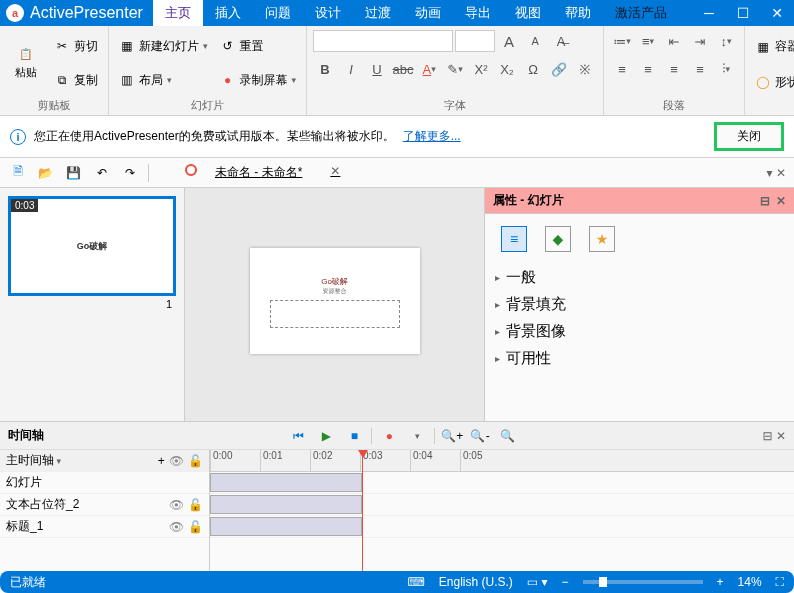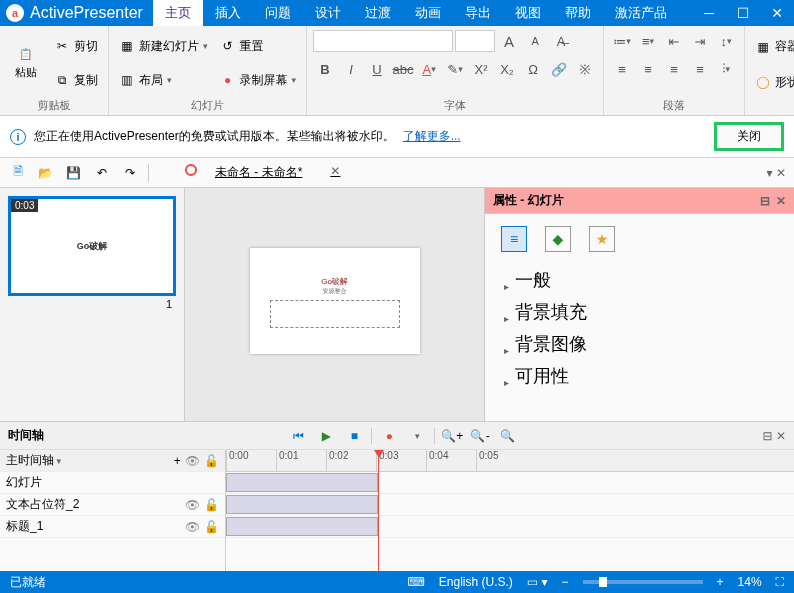--- a/index.html
+++ b/index.html
@@ -3,21 +3,21 @@
 <meta charset="utf-8">
 <style>
 * { margin: 0; padding: 0; box-sizing: border-box; font-family: "Microsoft YaHei", sans-serif; }
 body { width: 794px; height: 593px; overflow: hidden; background: #fff; display: flex; flex-direction: column; font-size: 12px; }
 .titlebar { background: #0078d7; color: #fff; height: 26px; display: flex; align-items: center; }
 .app-logo { width: 18px; height: 18px; margin: 0 6px; background: #fff; border-radius: 50%; display: flex; align-items: center; justify-content: center; color: #e74c3c; font-weight: bold; font-size: 11px; }
 .app-title { padding-right: 10px; font-size: 16px; }
 .tabs { display: flex; align-items: stretch; height: 100%; }
 .tab { padding: 0 12px; display: flex; align-items: center; cursor: pointer; font-size: 13px; }
 .tab.active { background: #fff; color: #4c1d95; }
-.tab.activate { color: #ffffff; }
+.tab.activate { color: #0f172a; }
 .spacer { flex: 1; }
 .winbtns { display: flex; }
 .winbtn { width: 34px; display: flex; align-items: center; justify-content: center; cursor: pointer; font-size: 14px; }
 .ribbon { background: #f3f3f3; border-bottom: 1px solid #d0d0d0; height: 90px; display: flex; }
 .rgroup { border-right: 1px solid #d8d8d8; display: flex; flex-direction: column; padding: 4px 6px 2px; }
 .rgroup-body { flex: 1; display: flex; gap: 4px; }
 .rgroup-label { text-align: center; font-size: 11px; color: #666; padding-top: 2px; }
 .bigbtn { display: flex; flex-direction: column; align-items: center; justify-content: center; width: 40px; cursor: pointer; font-size: 11px; gap: 2px; }
 .vstack { display: flex; flex-direction: column; justify-content: space-around; gap: 2px; }
 .smallbtn { display: flex; align-items: center; gap: 4px; cursor: pointer; font-size: 12px; padding: 2px 4px; white-space: nowrap; }
@@ -47,40 +47,40 @@
 .slide-sub { font-size: 6px; color: #666; }
 .placeholder { border: 1px dashed #888; width: 130px; height: 28px; margin-top: 4px; }
 .props { width: 310px; border-left: 1px solid #ccc; background: #fafafa; display: flex; flex-direction: column; }
 .props-hdr { background: #fca5a5; padding: 4px 8px; font-weight: bold; font-size: 12px; display: flex; align-items: center; border-bottom: 1px solid #ccc; }
 .props-hdr .spacer { flex: 1; }
 .props-icons { display: flex; gap: 18px; padding: 12px 16px; }
 .pi { width: 26px; height: 26px; border: 1px solid #999; display: flex; align-items: center; justify-content: center; cursor: pointer; font-size: 14px; }
 .pi.active { background: #d8e8f8; border-color: #0078d7; color: #0078d7; }
 .pi.green { color: #2a8a2a; }
 .pi.orange { color: #e8a030; }
-.prop-item { display: flex; align-items: flex-end; padding: 4px 19px; cursor: pointer; font-size: 18px; gap: 6px; }
+.prop-item { display: flex; align-items: center; padding: 4px 10px; cursor: pointer; font-size: 15px; gap: 6px; }
 .prop-item::before { content: "▸"; color: #666; font-size: 10px; }
 .timeline { border-top: 1px solid #ccc; background: #fafafa; height: 150px; display: flex; flex-direction: column; }
 .tl-hdr { display: flex; align-items: center; padding: 4px 8px; background: #f0f0f0; border-bottom: 1px solid #ddd; height: 28px; gap: 6px; }
 .tl-hdr .title { font-weight: bold; }
 .tl-ctrl { width: 22px; height: 22px; display: flex; align-items: center; justify-content: center; cursor: pointer; }
 .tl-body { flex: 1; display: flex; }
-.tl-left { width: 226px; border-right: 1px solid #ccc; }
+.tl-left { width: 210px; border-right: 1px solid #ccc; }
 .tl-row { display: flex; align-items: center; height: 22px; border-bottom: 1px solid #eee; padding: 0 6px; font-size: 12px; gap: 4px; }
 .tl-row.hdr { background: #f0f0f0; }
 .tl-sel { flex: 1; }
 .tl-eye { color: #888; cursor: pointer; }
 .tl-right { flex: 1; position: relative; }
 .tl-ruler { height: 22px; background: #f0f0f0; border-bottom: 1px solid #ccc; display: flex; font-size: 10px; color: #555; }
 .tl-tick { width: 50px; border-left: 1px solid #ccc; padding-left: 2px; }
 .tl-track { height: 22px; border-bottom: 1px solid #eee; position: relative; }
 .tl-block { position: absolute; top: 1px; bottom: 1px; background: #d8d8e8; border: 1px solid #aaa; }
 .tl-playhead { position: absolute; top: 0; bottom: 0; width: 1px; background: #e74c3c; left: 152px; }
 .tl-playhead::before { content: ""; position: absolute; top: 0; left: -4px; width: 0; height: 0; border-left: 5px solid transparent; border-right: 5px solid transparent; border-top: 8px solid #e74c3c; }
-.status { background: #0078d7; color: #fff; height: 22px; display: flex; align-items: center; padding: 0 10px; gap: 14px; font-size: 12px; }
+.status { background: #0078d7; color: #fff; height: 22px; display: flex; align-items: center; padding: 0 10px; gap: 14px; font-size: 12px; border-radius: 8px; }
 .status .spacer { flex: 1; }
 .zoom-slider { width: 120px; height: 4px; background: #5aa0e0; position: relative; }
 .zoom-slider::after { content: ""; position: absolute; left: 14%; top: -3px; width: 8px; height: 10px; background: #fff; }
 .dd::after { content: " ▾"; font-size: 9px; color: #666; }
 </style>
 </head>
 <body>
 
 <div class="titlebar">
   <div class="app-logo">a</div>

